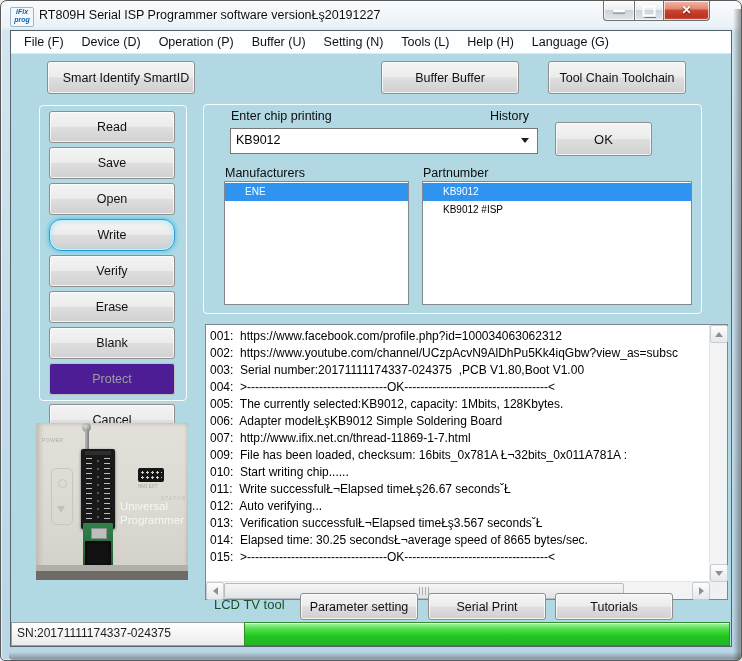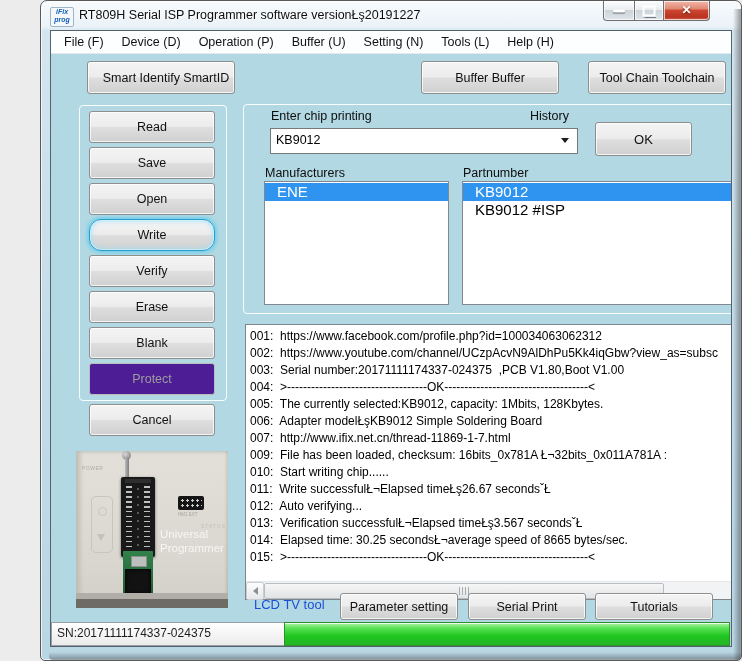--- a/index.html
+++ b/index.html
@@ -2,21 +2,21 @@
 <html><head>
 <meta charset="utf-8">
 <style>
   html,body{margin:0;padding:0;}
   body{width:742px;height:661px;position:relative;overflow:hidden;
        background:#ececec;font-family:"Liberation Sans",sans-serif;}
 
   
   .window{position:absolute;inset:0;border:1px solid #595959;border-radius:7px 7px 5px 5px;
     background:linear-gradient(180deg,#f8fbfd 0px,#eaf2f8 26px,#d4e5ef 30px,#c3dce9 55%,#b9d6e5 100%);
-    box-shadow:inset 0 0 0 1px rgba(255,255,255,.65);margin-left:40px;}
+    box-shadow:inset 0 0 0 1px rgba(255,255,255,.65);}
   .window::after{content:"";position:absolute;right:0;top:8px;bottom:0;width:8px;border-radius:0 0 4px 0;
     background:linear-gradient(to left,rgba(25,25,25,.42),rgba(25,25,25,0));pointer-events:none;}
   .window::before{content:"";position:absolute;left:8px;right:0;bottom:0;height:8px;border-radius:0 0 4px 4px;
     background:linear-gradient(to top,rgba(25,25,25,.38),rgba(25,25,25,0));pointer-events:none;z-index:5;}
 
   
   .titlebar{position:absolute;left:0;top:0;right:0;height:29px;}
   .logo{position:absolute;left:9px;top:6px;width:22px;height:18px;background:#f5f8fb;
         border:1px solid #9fb4c4;border-radius:2px;text-align:center;overflow:hidden;}
   .logo span{display:block;font-size:7px;line-height:8px;font-weight:bold;font-style:italic;color:#0f5fb4;}
@@ -65,21 +65,21 @@
   .combo{position:absolute;left:219px;top:97px;width:306px;height:24px;background:#fff;border:1px solid #787878;}
   .combo-text{line-height:22px;padding-left:5px;font-size:12.5px;color:#000;}
   .combo-arrow{position:absolute;right:8px;top:9px;width:0;height:0;
                border:4px solid transparent;border-top:5px solid #1c1c1c;}
 
   .ok-btn{position:absolute;left:544px;top:91px;width:95px;height:32px;font-size:13px;}
 
   .list{position:absolute;top:150px;height:121px;background:#fff;border:1px solid #828790;overflow:hidden;padding-top:1px;}
   .list.mfr{left:213px;width:183px;}
   .list.part{left:411px;width:268px;}
-  .list-item{font-size:15px;line-height:18px;padding-left:12px;color:#000;white-space:nowrap;}
+  .list-item{font-size:10px;line-height:18px;padding-left:20px;color:#000;white-space:nowrap;}
   .list-item.selected{background:#2e94f0;color:#fff;}
 
   
   .logbox{position:absolute;left:194px;top:293px;width:521px;height:274px;background:#fff;border:1px solid #7e868d;}
   .logtext{position:absolute;left:0;top:0;right:17px;bottom:17px;overflow:hidden;padding:3px 0 0 4px;}
   .log-line{font-size:12px;line-height:17px;white-space:pre;color:#000;}
   .vscroll{position:absolute;right:0;top:0;width:17px;bottom:17px;background:#f2f3f5;border-left:1px solid #e4e6e8;}
   .hscroll{position:absolute;left:0;bottom:0;right:17px;height:17px;background:#f2f3f5;border-top:1px solid #e4e6e8;}
   .sbtn{position:absolute;background:linear-gradient(180deg,#fdfdfd,#e7e8ea);border:1px solid #c9cdd2;
         border-radius:2px;display:flex;align-items:center;justify-content:center;}
@@ -91,34 +91,34 @@
   .tri-down{width:0;height:0;border:4px solid transparent;border-top:5px solid #8a9097;margin-bottom:-4px;}
   .tri-left{width:0;height:0;border:4px solid transparent;border-right:5px solid #8a9097;margin-left:-4px;}
   .tri-right{width:0;height:0;border:4px solid transparent;border-left:5px solid #8a9097;margin-right:-4px;}
   .hthumb{position:absolute;left:18px;top:1px;width:398px;height:14px;border:1px solid #b9bdc2;border-radius:2px;
           background:linear-gradient(180deg,#f6f6f6,#e1e3e5);}
   .hgrip{position:absolute;left:50%;top:3px;transform:translateX(-50%);width:10px;height:8px;
          background:repeating-linear-gradient(to right,#a9adb2 0 1px,transparent 1px 3px);}
   .corner{position:absolute;right:0;bottom:0;width:17px;height:17px;background:#eef0f2;}
 
   
-  .footer-label{position:absolute;left:203px;top:566px;font-size:13px;color:#1d4ed8;text-align:right;}
+  .footer-label{position:absolute;left:203px;top:566px;font-size:13px;color:#14532d;text-align:right;}
   .foot-btn{position:absolute;top:562px;width:116px;height:25px;}
 
   
   .statusbar{position:absolute;left:0;right:0;bottom:0;height:24px;}
   .sn{position:absolute;left:0;top:0;bottom:0;width:231px;background:linear-gradient(180deg,#ffffff,#ebebeb);
       border:1px solid #98a0a6;font-size:12px;line-height:21px;padding-left:5px;color:#1c1c1c;white-space:nowrap;}
   .progress-track{position:absolute;left:233px;right:1px;top:0;bottom:0;border:1px solid #2f8f2f;background:#e7f6e7;}
   .progress-fill{position:absolute;left:0;top:0;bottom:0;
       background:linear-gradient(180deg,#aef5a6 0%,#55e052 25%,#1ec61e 60%,#26b427 100%);
       box-shadow:inset 0 1px 0 rgba(255,255,255,.75);}
 
   
-  .photo{position:absolute;left:25px;top:420px;width:152px;height:157px;overflow:hidden;
+  .photo{position:absolute;left:25px;top:392px;width:152px;height:157px;overflow:hidden;
          background:linear-gradient(180deg,#e3e0da 0%,#dcd9d2 55%,#d3d0c9 100%);box-shadow:inset 0 0 4px rgba(0,0,0,.25);}
   .ph-left{position:absolute;left:0;top:0;bottom:14px;width:8px;background:linear-gradient(to right,#c2bfb8,rgba(0,0,0,0));}
   .ph-strip{position:absolute;left:0;right:0;bottom:9px;height:6px;background:#b1aea7;}
   .ph-bottom{position:absolute;left:0;right:0;bottom:0;height:9px;background:#6e6b66;}
   .ph-power{position:absolute;left:6px;top:14px;font-size:5px;color:#aeaba3;letter-spacing:.5px;}
   .ph-switch{position:absolute;left:15px;top:45px;width:20px;height:55px;border:1px solid #c8c5be;border-radius:5px;}
   .ph-switch::before{content:"";position:absolute;left:6px;top:10px;width:7px;height:7px;border-radius:50%;border:1px solid #c8c5be;}
   .ph-switch::after{content:"";position:absolute;left:5px;bottom:7px;width:0;height:0;
       border:4px solid transparent;border-top:7px solid #c4c1ba;}
   .lever-knob{position:absolute;left:46px;top:0;width:9px;height:9px;border-radius:50%;
@@ -173,20 +173,21 @@
   <div class="client" id="client">
 
     <div class="menubar" id="menubar">
         <div class="menu-item">File (F)</div>
         <div class="menu-item">Device (D)</div>
         <div class="menu-item">Operation (P)</div>
         <div class="menu-item">Buffer (U)</div>
         <div class="menu-item">Setting (N)</div>
         <div class="menu-item">Tools (L)</div>
         <div class="menu-item">Help (H)</div>
+        <div class="menu-item">Language (G)</div>
       </div>
 
     <div class="group left-group"></div>
 
     <div class="btn cancel-btn">Cancel</div>
 
     <div class="photo">
       <div class="ph-left"></div>
       <div class="ph-power">POWER</div>
       <div class="ph-switch"></div>

